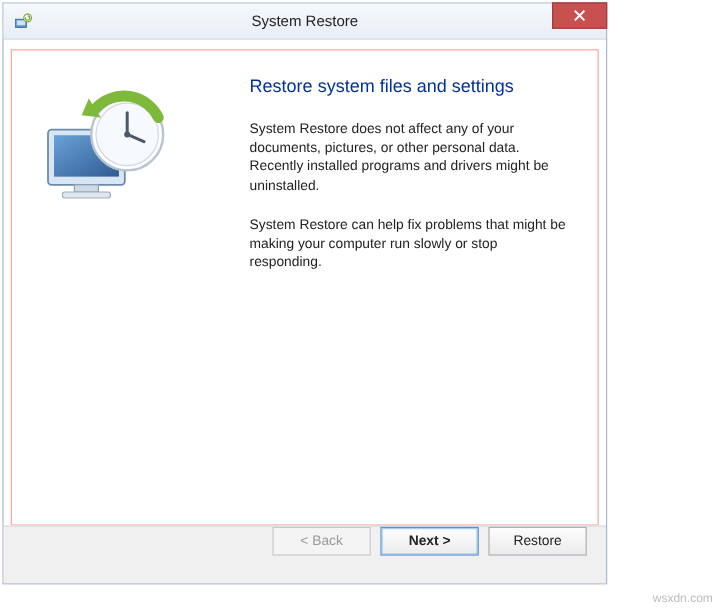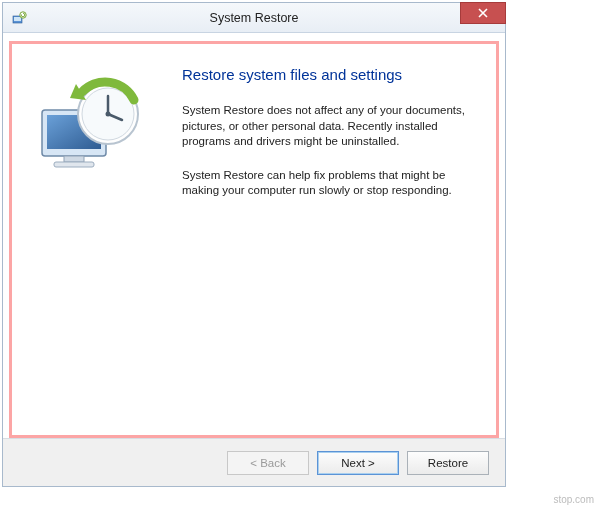--- a/index.html
+++ b/index.html
@@ -54,23 +54,24 @@
       cursor: pointer;
     }
     .close-btn svg { width: 10px; height: 10px; }
     .content-area {
       position: absolute;
       top: 30px;
       left: 0;
       right: 0;
       bottom: 48px;
       background: #fff;
-      border: 3px solid #fca5a5;
+      border: 1px solid #fca5a5;
       margin: 8px 6px 0 6px;
       display: flex;
+      gap: 28px;
     }
     .left-pane {
       width: 160px;
       padding: 28px 10px 10px 18px;
     }
     .restore-graphic {
       width: 120px;
       height: 110px;
       position: relative;
     }
@@ -92,21 +93,20 @@
     }
     .button-bar {
       position: absolute;
       bottom: 0;
       left: 0;
       right: 0;
       height: 48px;
       background: #f0f0f0;
       border-top: 1px solid #d8dde3;
       display: flex;
-      align-items: center;
       justify-content: flex-end;
       padding-right: 16px;
       gap: 8px;
     }
     .btn {
       min-width: 82px;
       height: 24px;
       font-size: 11.5px;
       background: linear-gradient(#fdfdfd, #ebebeb);
       border: 1px solid #aab1b8;
@@ -116,20 +116,21 @@
     }
     .btn:disabled {
       color: #9a9a9a;
       cursor: default;
       background: #f4f4f4;
       border-color: #c8c8c8;
     }
     .btn.default {
       border: 1px solid #5b93d6;
       box-shadow: inset 0 0 0 1px #a8cfef;
+      font-weight: bold;
     }
     .watermark {
       position: absolute;
       right: 6px;
       bottom: 2px;
       font-size: 10px;
       color: #bcbcbc;
       font-family: Arial, sans-serif;
     }
   </style>
@@ -192,13 +193,13 @@
   </div>
 
   <div class="button-bar">
     <button class="btn" disabled="">&lt; Back</button>
     <button class="btn default">Next &gt;</button>
     <button class="btn">Restore</button>
   </div>
 
 </div>
 
-<div class="watermark">stop.com</div>
+<div class="watermark">wsxdn.com</div>
 
 </body></html>

